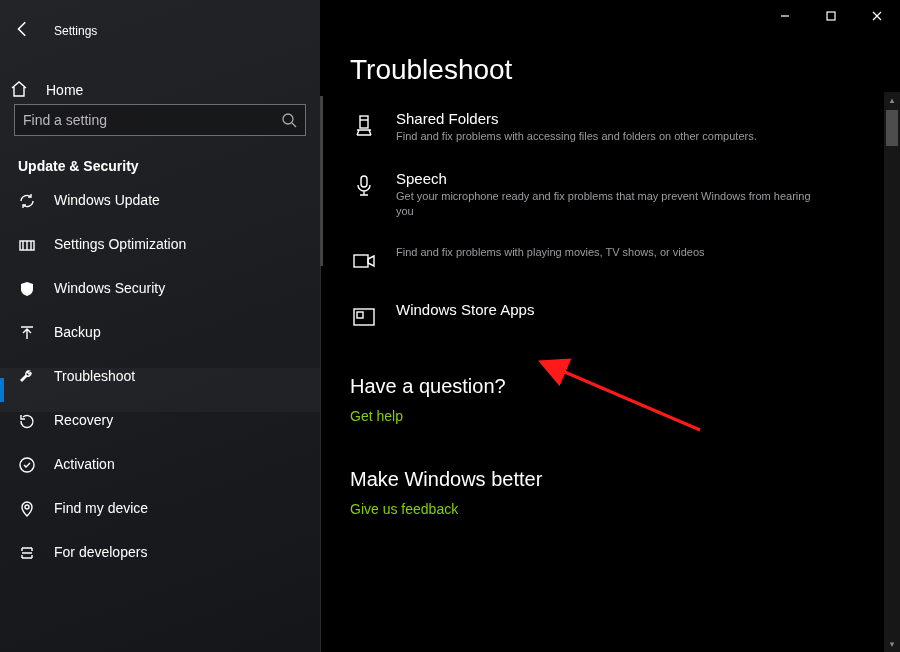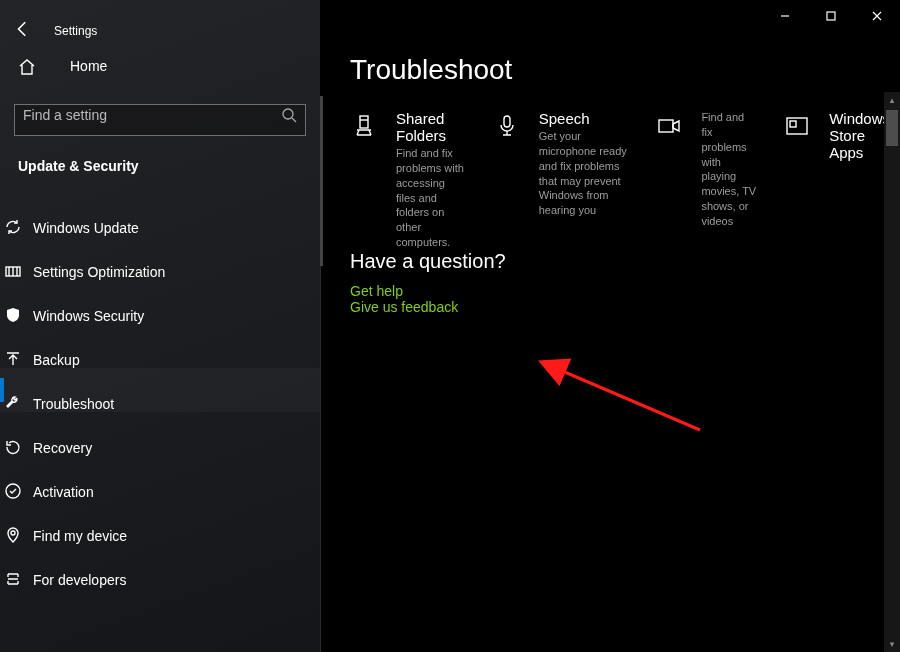--- a/index.html
+++ b/index.html
@@ -17,46 +17,46 @@
     position: relative;
     display: flex; flex-direction: column;
   }
   .sidebar .top-row {
     display: flex; align-items: flex-end; height: 32px; padding-left: 14px;
     gap: 22px;
   }
   .back-btn { width: 18px; height: 18px; display: flex; align-items: center; justify-content: center; cursor: default; }
   .settings-label { font-size: 12px; color: #fff; }
   .home-row {
-    display: flex; align-items: flex-start; height: 40px;
-    padding-left: 18px; gap: 34px; margin-top: 20px;
+    display: flex; align-items: flex-end; height: 40px;
+    padding-left: 10px; gap: 18px; margin-top: 20px;
     cursor: default;
   }
   .home-label { font-size: 14px; }
   .search-wrap { padding: 6px 14px 0 14px; }
   .search {
     width: 100%; height: 32px;
     background: rgba(0,0,0,0.25);
     border: 1px solid #6f6f73;
-    display: flex; align-items: flex-end;
+    display: flex; align-items: center;
     padding: 12px 8px;
   }
   .search input {
     flex: 1; background: transparent; border: none; outline: none;
     color: #cfcfcf; font-size: 14px;
   }
   .search input::placeholder { color: #b9b9bd; }
   .search .sicon { width: 16px; height: 16px; opacity: .8; }
   .section-title {
     font-size: 14px; font-weight: 600; padding: 22px 12px 10px 18px;
   }
   .nav { margin-top: 8px; }
   .nav-item {
-    height: 44px; display: flex; align-items: flex-end;
-    padding-left: 4px; gap: 11px; font-size: 14px;
+    height: 44px; display: flex; align-items: flex-start;
+    padding-left: 18px; gap: 18px; font-size: 14px;
     cursor: default; position: relative;
   }
   .nav-item.selected { background: rgba(255,255,255,0.03); }
   .nav-item.selected::before {
     content: ""; position: absolute; left: 0; top: 10px; bottom: 10px;
     width: 4px; background: #0078d4;
   }
   .nav-icon { width: 18px; height: 18px; display: flex; align-items: center; justify-content: center; }
   .nav-icon svg { width: 18px; height: 18px; stroke: #fff; fill: none; stroke-width: 1.4; }
 
@@ -72,29 +72,29 @@
     width: 46px; height: 32px; display: flex; align-items: center; justify-content: center;
     cursor: default;
   }
   .cap-btn svg { width: 10px; height: 10px; stroke: #fff; stroke-width: 1.2; fill: none; }
   .content {
     padding: 4px 10px 0 30px; flex: 1; overflow: hidden; position: relative;
   }
   .page-title {
     font-size: 28px; font-weight: 350; margin-top: 18px; margin-bottom: 24px;
   }
-  .ts-list { display: flex; flex-direction: row; gap: 26px; }
+  .ts-list { display: flex; flex-direction: column; gap: 26px; }
   .ts-item { display: flex; gap: 18px; align-items: flex-start; cursor: default; }
   .ts-icon { width: 28px; height: 28px; flex: none; margin-top: 2px; display: flex; align-items: center; justify-content: center; }
   .ts-icon svg { width: 26px; height: 26px; stroke: #fff; fill: none; stroke-width: 1.4; }
   .ts-title { font-size: 15px; font-weight: 400; margin-bottom: 2px; }
   .ts-desc { font-size: 11px; color: #9c9c9f; line-height: 1.35; max-width: 430px; }
 
   .sect-head {
-    font-size: 20px; font-weight: 400; margin-bottom: 10px;
+    font-size: 20px; font-weight: 400; margin-top: 44px; margin-bottom: 10px;
   }
   .link { color: #84cc16; font-size: 14px; cursor: default; }
 
   .scrollbar-track {
     position: absolute; right: 0; top: 92px; bottom: 0; width: 16px;
     background: #171717;
   }
   .scrollbar-thumb {
     position: absolute; right: 2px; width: 12px; top: 4px; height: 36px;
     background: #4d4d4d;
@@ -307,20 +307,21 @@
           </span>
           <div>
             <div class="ts-title">Windows Store Apps</div>
           </div>
         </div>
       </div>
 
       <div class="sect-head">Have a question?</div>
       <div class="link">Get help</div>
 
+      <div class="sect-head">Make Windows better</div>
       <div class="link">Give us feedback</div>
     </div>
 
     <div class="scrollbar-track">
       <div class="scrollbar-arrow" style="top:0">▴</div>
       <div class="scrollbar-thumb" style="top:18px"></div>
       <div class="scrollbar-arrow" style="bottom:0">▾</div>
     </div>
   </main>
 </div>

